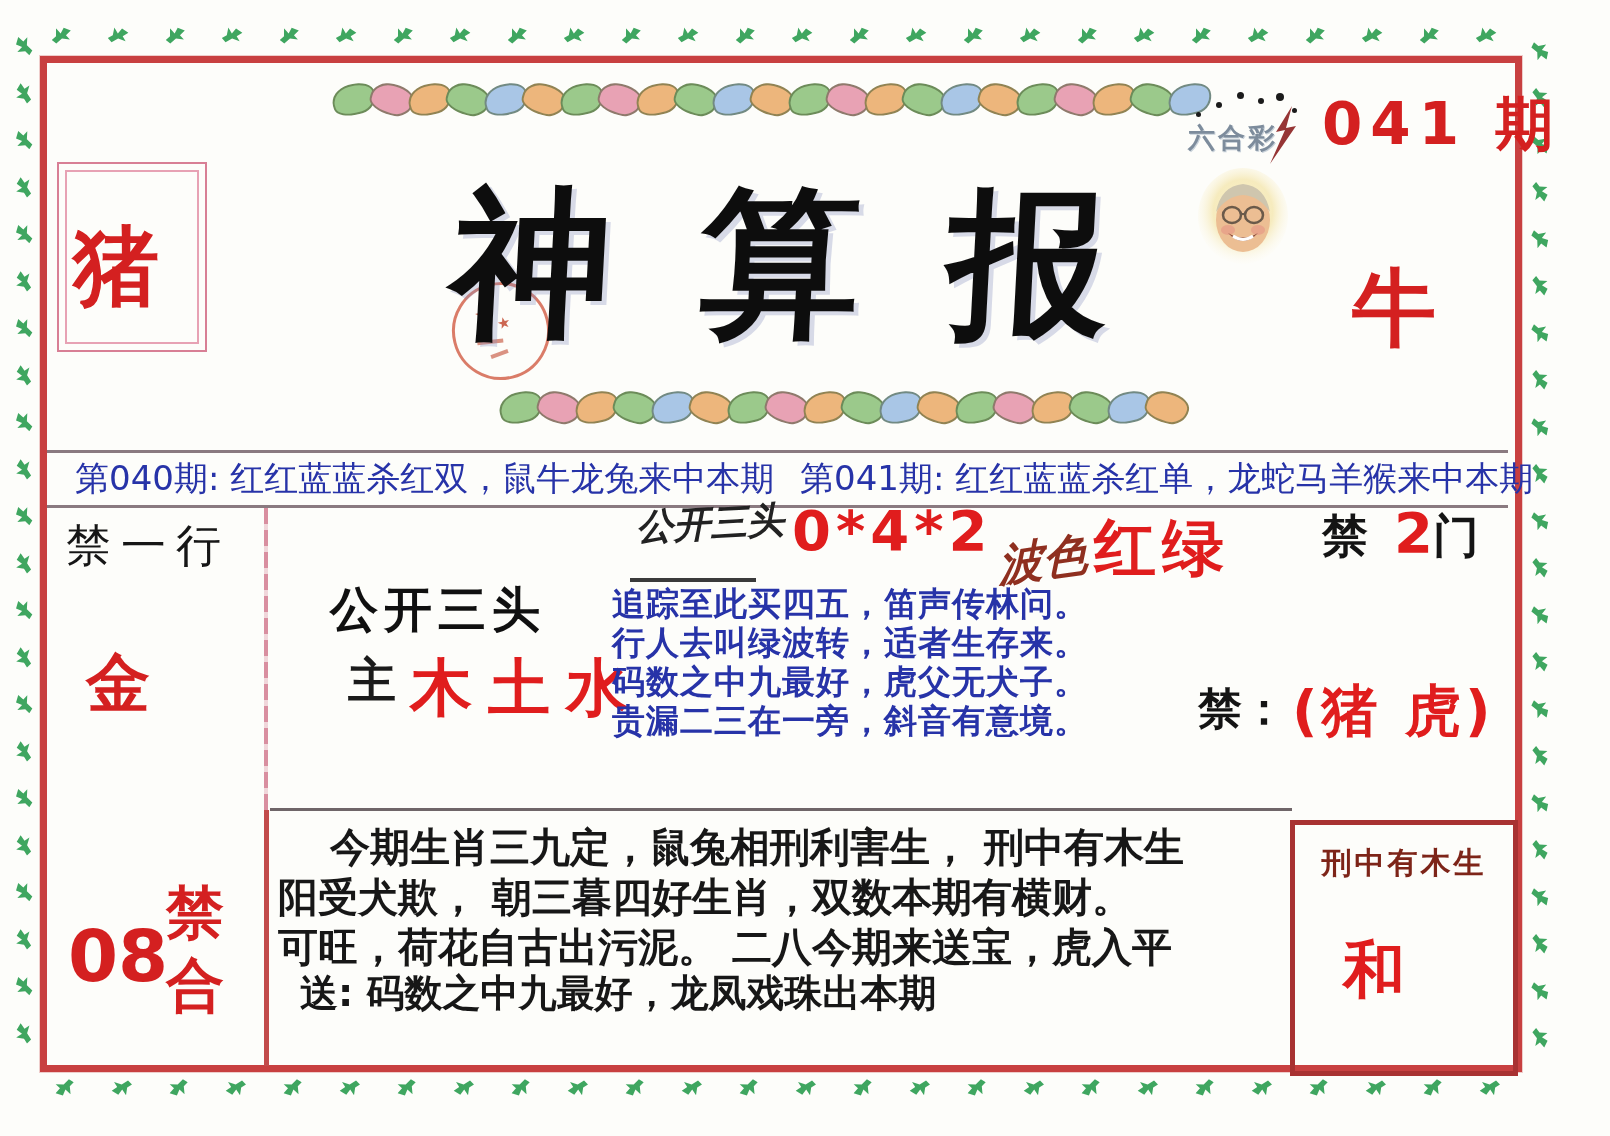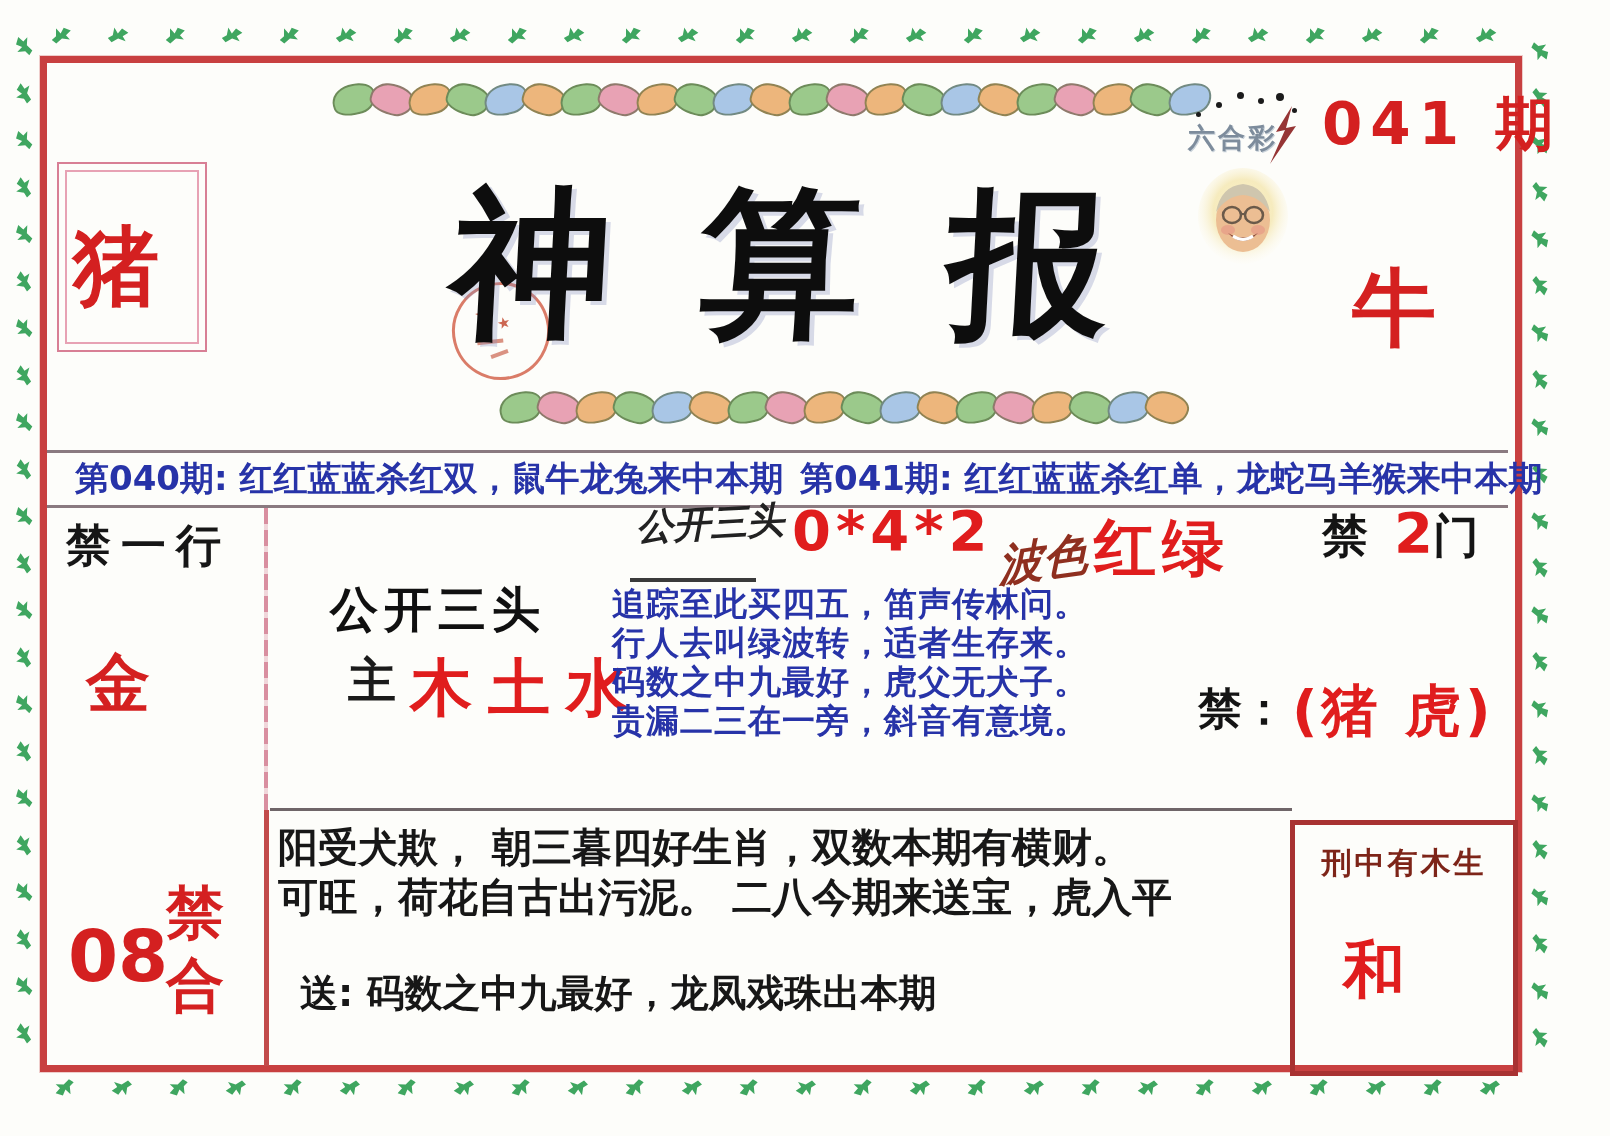--- a/index.html
+++ b/index.html
@@ -32,26 +32,26 @@
          font-size:160px;font-weight:900;letter-spacing:88px;color:#0d0d0d;white-space:nowrap;
          transform:skewX(-3deg);text-shadow:5px 4px 0 rgba(130,140,190,.30);}
   .seal{position:absolute;left:452px;top:282px;width:92px;height:92px;border-radius:50%;
         border:3px solid rgba(205,80,55,.75);transform:rotate(-14deg);z-index:0;}
   .seal .smark{position:absolute;color:rgba(195,75,50,.85);font-size:15px;font-weight:700;}
   .seal .sbar{position:absolute;background:rgba(195,75,50,.6);}
   .face{position:absolute;left:1197px;top:168px;}
   .right-zodiac{position:absolute;left:1352px;top:252px;font-size:84px;font-weight:800;color:#d42020;}
   
   .hline{position:absolute;height:3px;background:#8a7a80;}
-  .hist{position:absolute;font-size:34px;font-weight:700;color:#2733a8;white-space:nowrap;}
+  .hist{position:absolute;font-size:34px;font-weight:400;color:#2733a8;white-space:nowrap;}
   
   .vline-pink{position:absolute;left:264px;top:508px;width:4px;height:302px;
               background:repeating-linear-gradient(180deg,#d98fa0 0 16px,rgba(217,143,160,.35) 16px 22px);}
   .vline-red{position:absolute;left:264px;top:810px;width:5px;height:256px;background:#c24b4b;}
-  .ban-row-label{position:absolute;left:66px;top:516px;font-size:45px;font-weight:700;color:#161616;letter-spacing:10px;}
+  .ban-row-label{position:absolute;left:66px;top:516px;font-size:45px;font-weight:400;color:#161616;letter-spacing:10px;}
   .ban-row-value{position:absolute;left:86px;top:640px;font-size:64px;font-weight:800;color:#d42020;}
   .precise{position:absolute;left:330px;top:578px;font-size:48px;font-weight:800;color:#101010;letter-spacing:6px;}
   .main-row{position:absolute;left:348px;top:646px;white-space:nowrap;}
   .main-label{font-size:48px;font-weight:600;color:#1a1a1a;vertical-align:12px;}
   .main-value{font-size:62px;font-weight:800;color:#e01d1d;letter-spacing:16px;margin-left:14px;}
   .open-row{position:absolute;left:636px;top:498px;white-space:nowrap;}
   .open-label{display:inline-block;font-size:37px;font-weight:600;color:#222;transform:rotate(-3deg);
               font-family:"DejaVu Serif",serif;font-style:italic;vertical-align:14px;}
   .open-value{font-size:56px;font-weight:800;color:#e01d1d;letter-spacing:5px;margin-left:8px;}
   .open-underline{position:absolute;left:630px;top:578px;width:126px;height:4px;background:#3a3a3a;}
@@ -324,20 +324,21 @@
   <div class="mid-divider"></div>
   <div class="vline-red"></div>
 
   <div class="big-number">08</div>
   <div class="ban-combo">
     <span>禁</span>
     <span>合</span>
   </div>
 
   <div class="para">
+    <div class="indent">今期生肖三九定，鼠兔相刑利害生， 刑中有木生</div>
     <div>阳受犬欺， 朝三暮四好生肖，双数本期有横财。</div>
     <div>可旺，荷花自古出污泥。 二八今期来送宝，虎入平</div>
   </div>
   <div class="gift">送: 码数之中九最好，龙凤戏珠出本期</div>
 
   <div class="sd-box">
     <div class="sd-label">刑中有木生</div>
     <div class="sd-value">和</div>
   </div>
 

